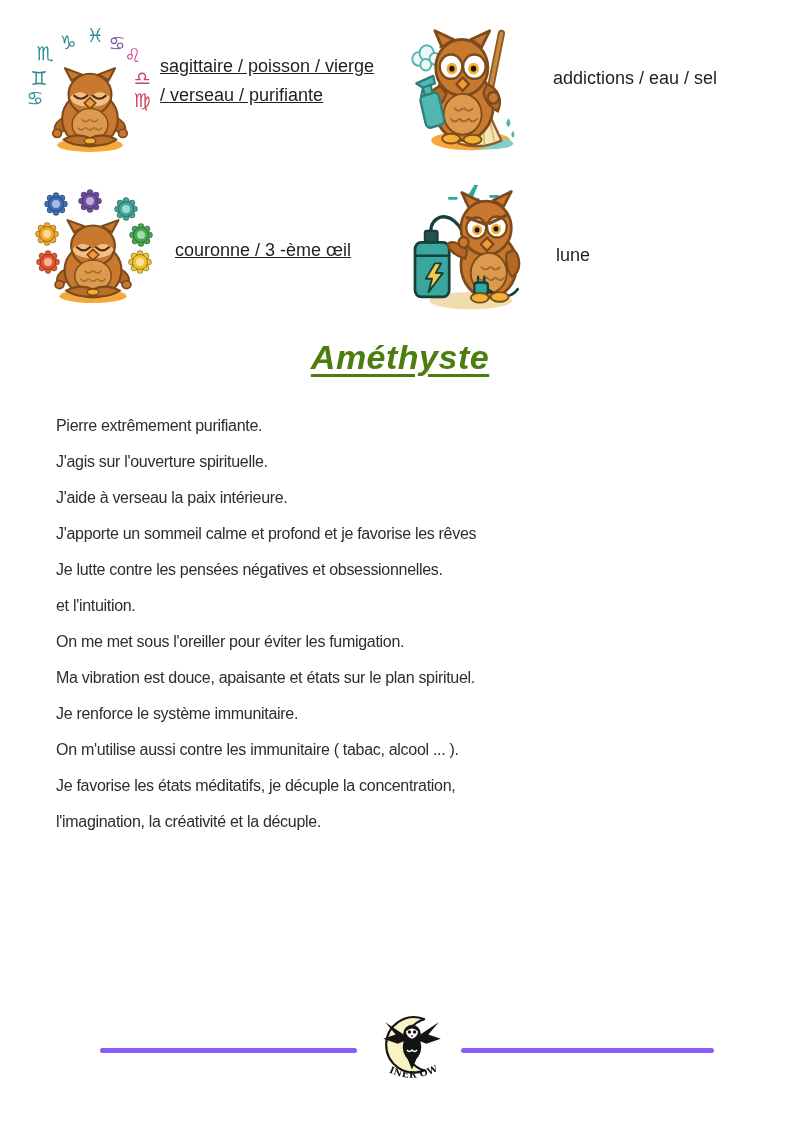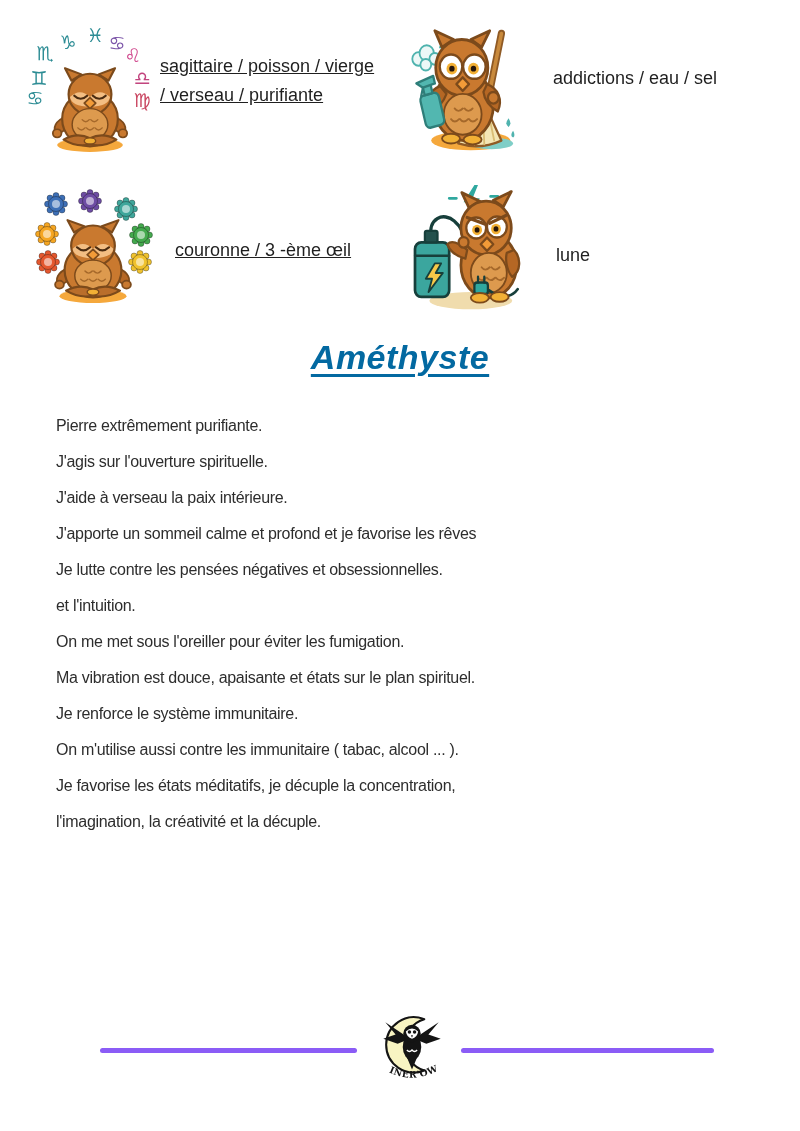--- a/index.html
+++ b/index.html
@@ -21,21 +21,21 @@
   
   .attr-label{
     position:absolute;font-size:18px;line-height:29px;color:#1f1f1f;
     font-family:"Liberation Sans",sans-serif;
   }
   .attr-label.centered{text-align:left;text-decoration:underline;}
   .attr-label.nowrap{white-space:nowrap;}
   
   .title{
     position:absolute;left:0;top:338px;width:800px;text-align:center;
-    font-size:34px;font-weight:700;font-style:italic;color:#0369a1;
+    font-size:34px;font-weight:700;font-style:italic;color:#4d7c0f;
     text-decoration:underline;text-decoration-thickness:3px;text-underline-offset:5px;
     letter-spacing:0.5px;margin:0;
   }
   
   .body-text{
     position:absolute;left:28px;top:408px;width:764px;
     font-size:16px;line-height:36px;color:#2d2d2d;letter-spacing:-0.3px;margin-left:28px;
   }
   .body-line{white-space:nowrap;}
   

